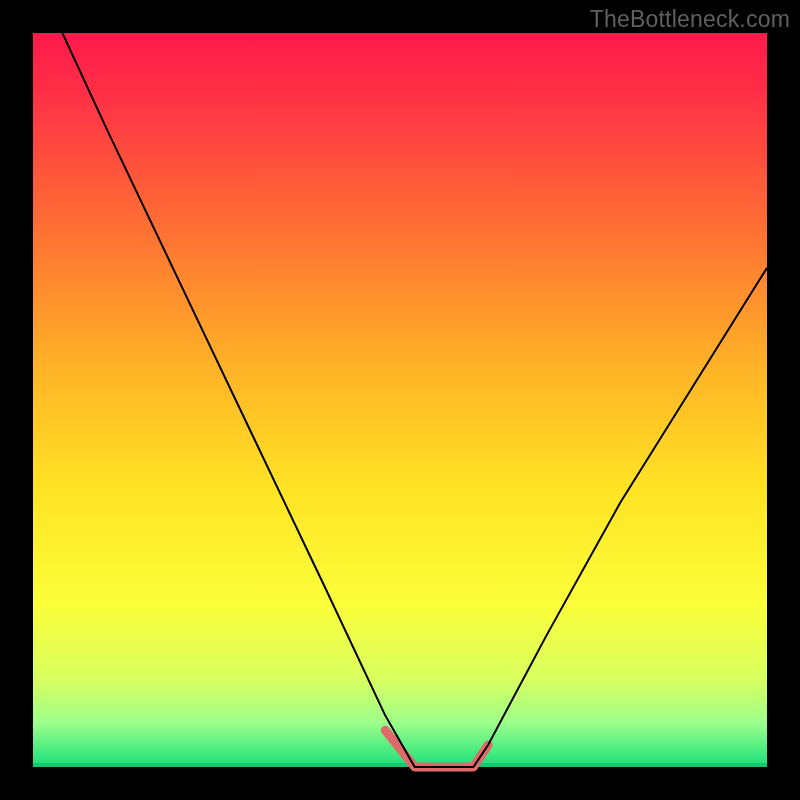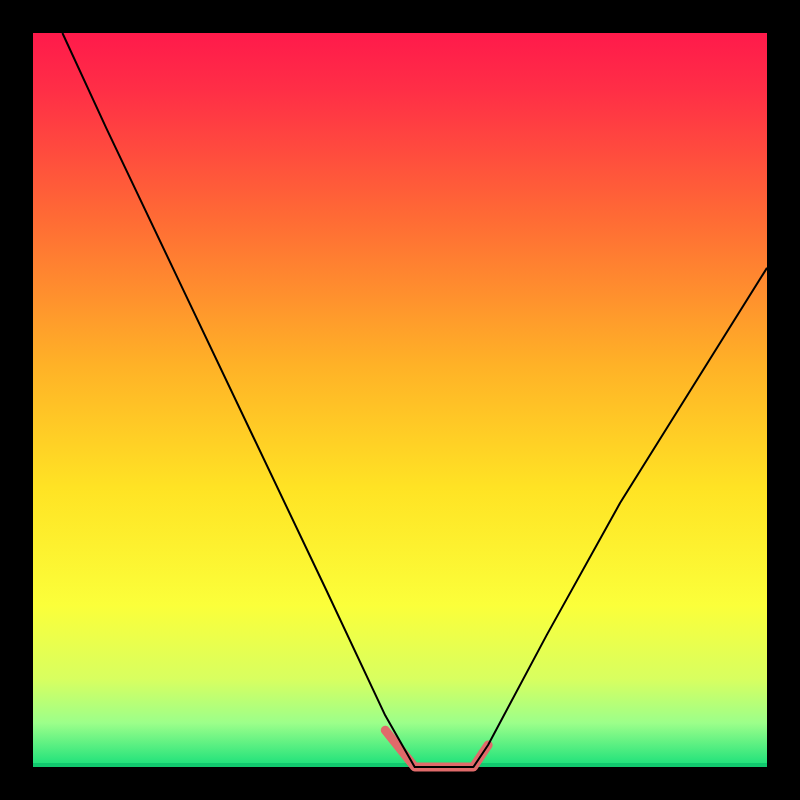--- a/index.html
+++ b/index.html
@@ -26,20 +26,21 @@
     color: #606060;
     font-size: 23px;
     font-weight: 500;
     letter-spacing: 0.2px;
   }
 </style>
 </head>
 <body>
 
 <div class="stage">
+  <div class="watermark">TheBottleneck.com</div>
 
   <svg width="800" height="800" viewBox="0 0 800 800">
     <defs>
       <linearGradient id="bg-grad" x1="0" y1="0" x2="0" y2="1">
           <stop offset="0%" stop-color="#ff1a4b"></stop>
           <stop offset="8%" stop-color="#ff2f46"></stop>
           <stop offset="25%" stop-color="#ff6a35"></stop>
           <stop offset="45%" stop-color="#ffb127"></stop>
           <stop offset="62%" stop-color="#ffe324"></stop>
           <stop offset="78%" stop-color="#fbff3a"></stop>

